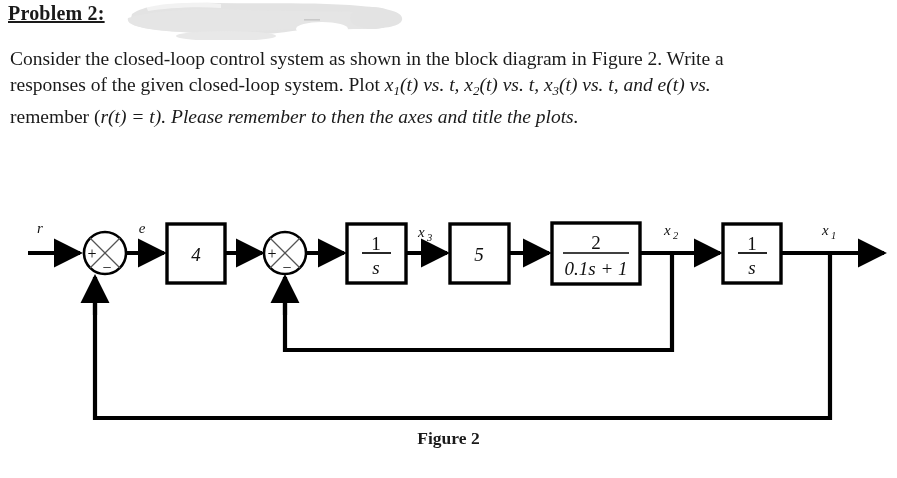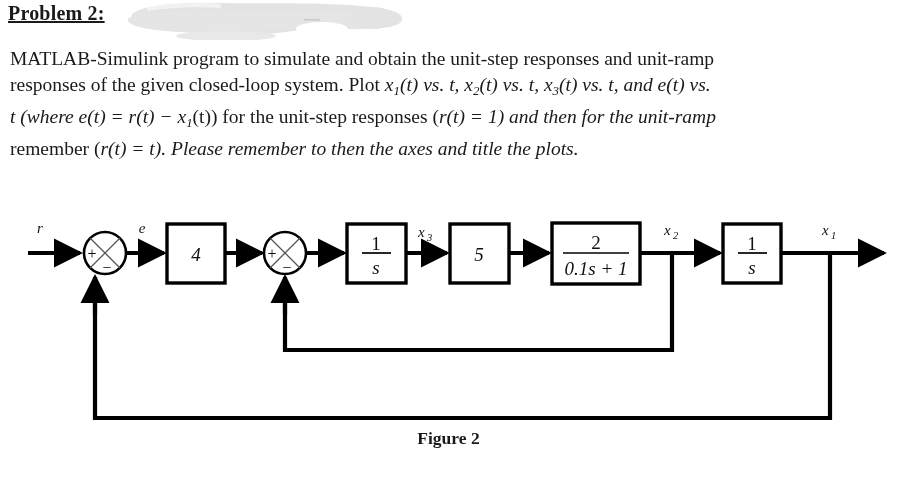--- a/index.html
+++ b/index.html
@@ -126,23 +126,22 @@
                C110,32 60,34 30,30 C10,27 0,24 2,18 Z" fill="#e5e5e5"></path>
       <ellipse cx="196" cy="29" rx="26" ry="7" fill="#ffffff"></ellipse>
       <ellipse cx="246" cy="18" rx="22" ry="11" fill="#e3e3e3"></ellipse>
       <ellipse cx="100" cy="36" rx="50" ry="5" fill="#e8e8e8"></ellipse>
       <path d="M20,6 C40,2 70,1 95,4 L95,8 C70,6 40,8 22,11 Z" fill="#ffffff" opacity="0.55"></path>
       <rect x="178" y="19" width="16" height="1.6" fill="#c9c9c9"></rect>
     </g>
   </svg>
 
   <div id="body-text">
-    <span class="ln">MATLAB-Simulink program to simulate and obtain the unit-step responses and unit-ramp</span>
+    <span class="ln">Consider the closed-loop control system as shown in the block diagram in Figure 2. Write a</span>
     <span class="ln"><span>responses of the given closed-loop system. Plot </span><span class="mi">x</span><span class="sub">1</span><span class="mi">(t) vs. t, </span><span class="mi">x</span><span class="sub">2</span><span class="mi">(t) vs. t, </span><span class="mi">x</span><span class="sub">3</span><span class="mi">(t) vs. t, and </span><span class="mi">e</span><span class="mi">(t) vs.</span></span>
-    <span class="ln"><span class="mi">t (where </span><span class="mi">e</span><span class="mi">(t) = </span><span class="mi">r</span><span class="mi">(t) − </span><span class="mi">x</span><span class="sub">1</span><span>(t)) for the unit-step responses (</span><span class="mi">r</span><span class="mi">(t) = 1) and then for the unit-ramp</span></span>
     <span class="ln"><span>remember (</span><span class="mi">r</span><span class="mi">(t) = t). Please remember to then the axes and title the plots.</span></span>
   </div>
 
   <div id="diagram">
     <svg width="897" height="235" viewBox="0 0 897 235">
       <defs>
         <marker id="arrow" viewBox="0 0 10 10" refX="9" refY="5" markerWidth="7" markerHeight="7" orient="auto-start-reverse">
           <path d="M 0 0 L 10 5 L 0 10 z" fill="#000"></path>
         </marker>
       </defs>

